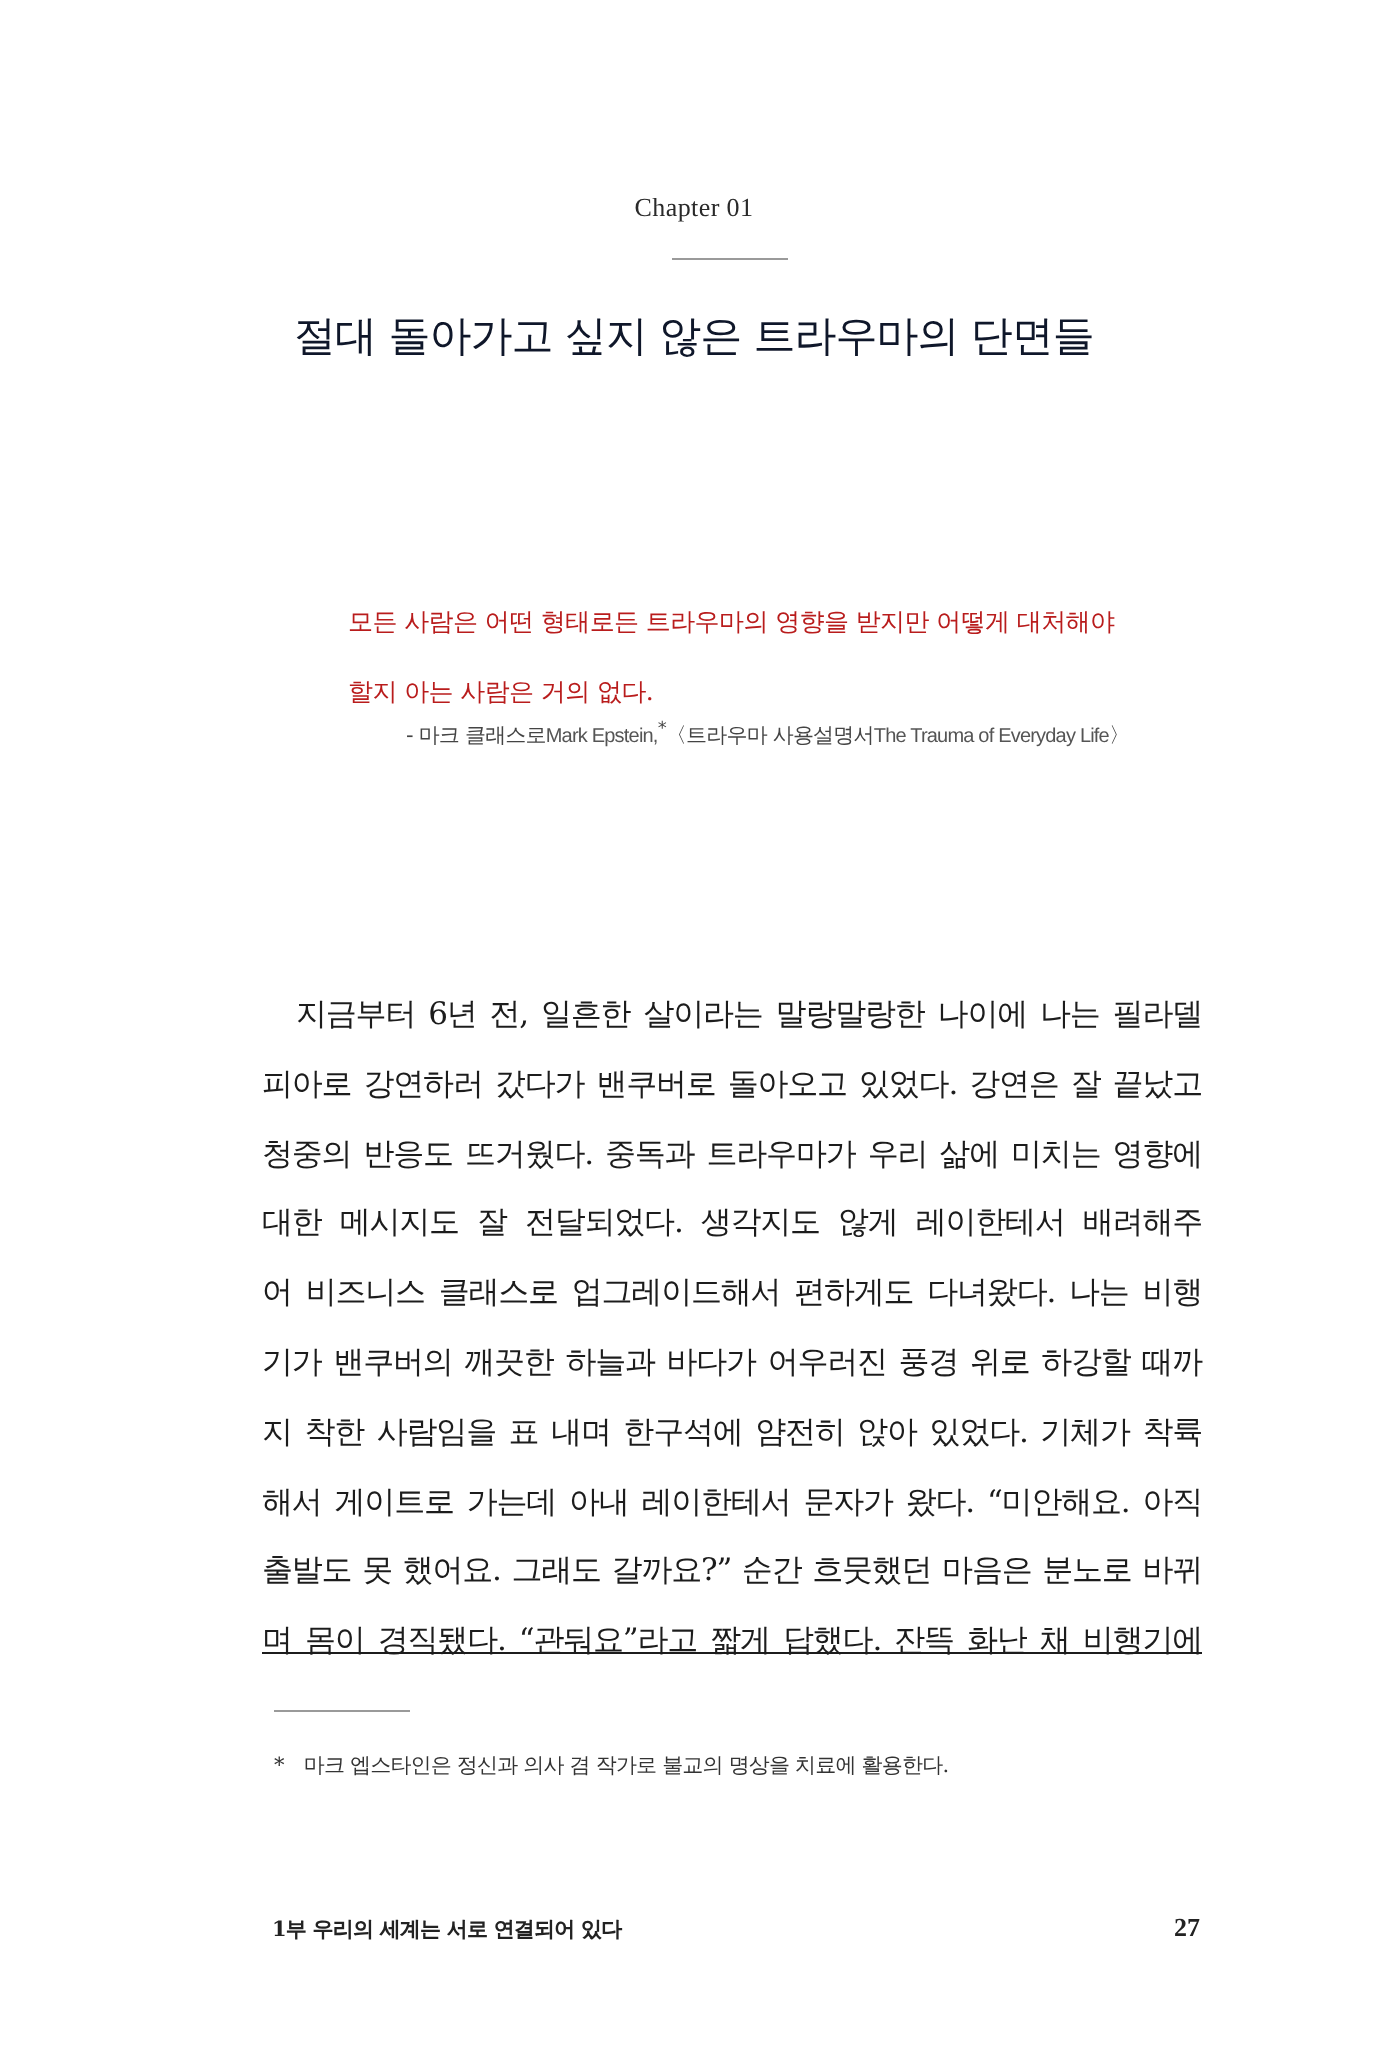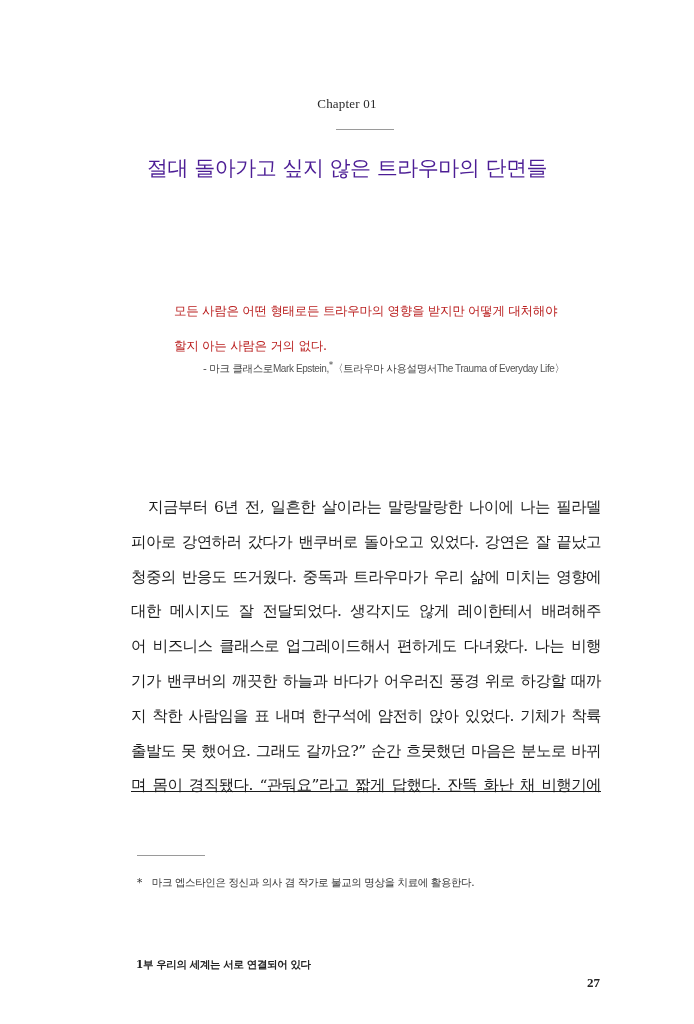--- a/index.html
+++ b/index.html
@@ -9,21 +9,21 @@
       position: absolute; left: 0; width: 694px; top: 96px; text-align: center;
       font-family: "Liberation Serif", "DejaVu Serif", serif; font-weight: normal;
       font-size: 13px; color: #2a2a2a; letter-spacing: 0.2px;
     }
     .chapter-rule {
       position: absolute; left: 336px; top: 129px; width: 58px; height: 1px; background: #9a9a9a;
     }
     .chapter-title {
       position: absolute; left: 0; width: 694px; top: 154px; text-align: center;
       font-family: "DejaVu Serif", "Liberation Serif", serif;
-      font-size: 21px; color: #4c1d95; letter-spacing: -0.5px;
+      font-size: 21px; color: #0f172a; letter-spacing: -0.5px;
     }
     .epigraph {
       position: absolute; left: 174px; top: 293px; width: 400px;
       font-family: "DejaVu Serif", "Liberation Serif", serif;
       font-size: 12.5px; line-height: 35px; color: #b91c1c; letter-spacing: -0.3px;
     }
     .epigraph-source {
       position: absolute; left: 203px; top: 360px; white-space: nowrap;
       font-family: "DejaVu Sans", "Liberation Sans", sans-serif;
       font-size: 10.5px; color: #444; letter-spacing: -0.4px;
@@ -48,21 +48,21 @@
     }
     .footnote .star { margin-right: 10px; }
     .running-footer {
       position: absolute; left: 136px; top: 958px; white-space: nowrap;
       font-family: "DejaVu Serif", "Liberation Serif", serif; font-weight: bold;
       font-size: 10.5px; color: #222; letter-spacing: -0.4px; text-align: center;
     }
     .page-number {
       position: absolute; left: 572px; top: 956px; width: 28px; text-align: right;
       font-family: "Liberation Serif", "DejaVu Serif", serif; font-weight: bold;
-      font-size: 13px; color: #222; margin-top: 19px;
+      font-size: 13px; color: #222;
     }
   </style>
 </head>
 <body>
 
 <div class="page">
 
   <div class="chapter-label">Chapter 01</div>
   <div class="chapter-rule"></div>
   <div class="chapter-title">절대 돌아가고 싶지 않은 트라우마의 단면들</div>
@@ -75,20 +75,21 @@
   <div class="epigraph-source"><span>- 마크 클래스로</span><span class="latin">Mark Epstein,</span><sup>*</sup><span>〈트라우마 사용설명서</span><span class="latin">The Trauma of Everyday Life</span><span>〉</span></div>
 
   <div class="body-text">
     <span class="body-line first">지금부터 6년 전, 일흔한 살이라는 말랑말랑한 나이에 나는 필라델</span>
     <span class="body-line">피아로 강연하러 갔다가 밴쿠버로 돌아오고 있었다. 강연은 잘 끝났고</span>
     <span class="body-line">청중의 반응도 뜨거웠다. 중독과 트라우마가 우리 삶에 미치는 영향에</span>
     <span class="body-line">대한 메시지도 잘 전달되었다. 생각지도 않게 레이한테서 배려해주</span>
     <span class="body-line">어 비즈니스 클래스로 업그레이드해서 편하게도 다녀왔다. 나는 비행</span>
     <span class="body-line">기가 밴쿠버의 깨끗한 하늘과 바다가 어우러진 풍경 위로 하강할 때까</span>
     <span class="body-line">지 착한 사람임을 표 내며 한구석에 얌전히 앉아 있었다. 기체가 착륙</span>
+    <span class="body-line">해서 게이트로 가는데 아내 레이한테서 문자가 왔다. “미안해요. 아직</span>
     <span class="body-line">출발도 못 했어요. 그래도 갈까요?” 순간 흐뭇했던 마음은 분노로 바뀌</span>
     <span class="body-line last">며 몸이 경직됐다. “관둬요”라고 짧게 답했다. 잔뜩 화난 채 비행기에</span>
   </div>
 
   <div class="footnote-rule"></div>
   <div class="footnote"><span class="star">*</span><span>마크 엡스타인은 정신과 의사 겸 작가로 불교의 명상을 치료에 활용한다.</span></div>
 
   <div class="running-footer">1부  우리의 세계는 서로 연결되어 있다</div>
   <div class="page-number">27</div>
 

